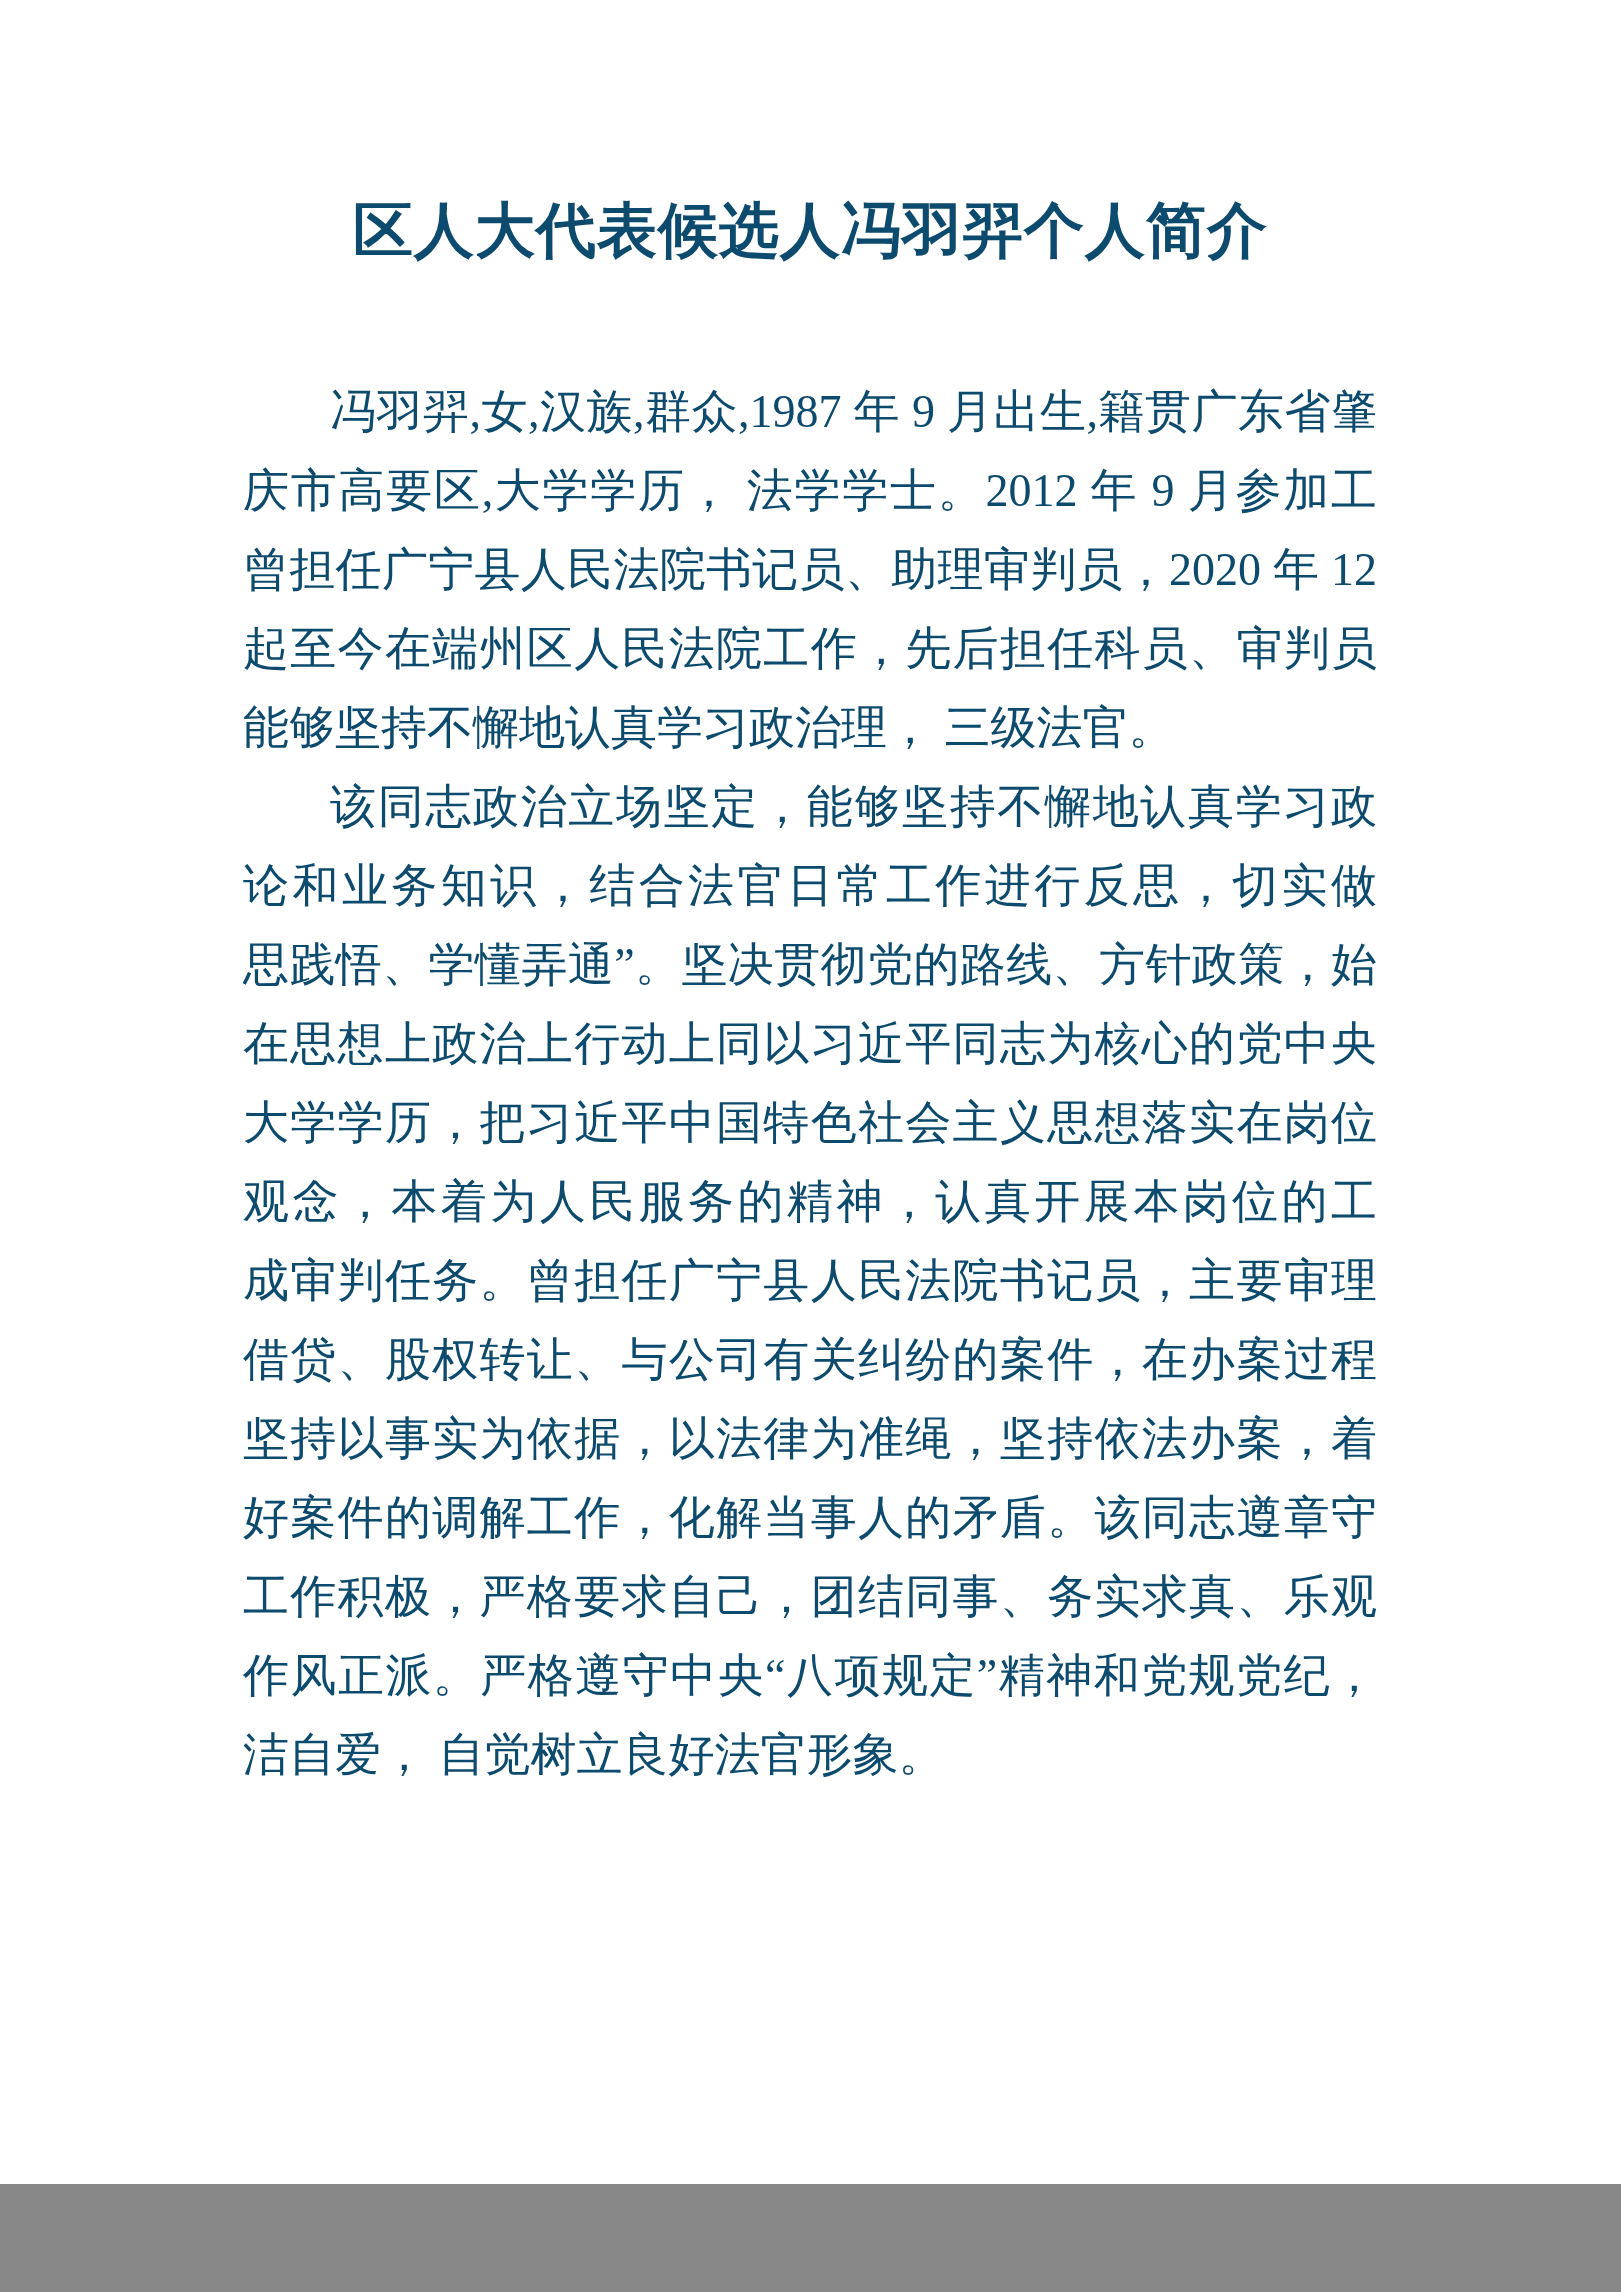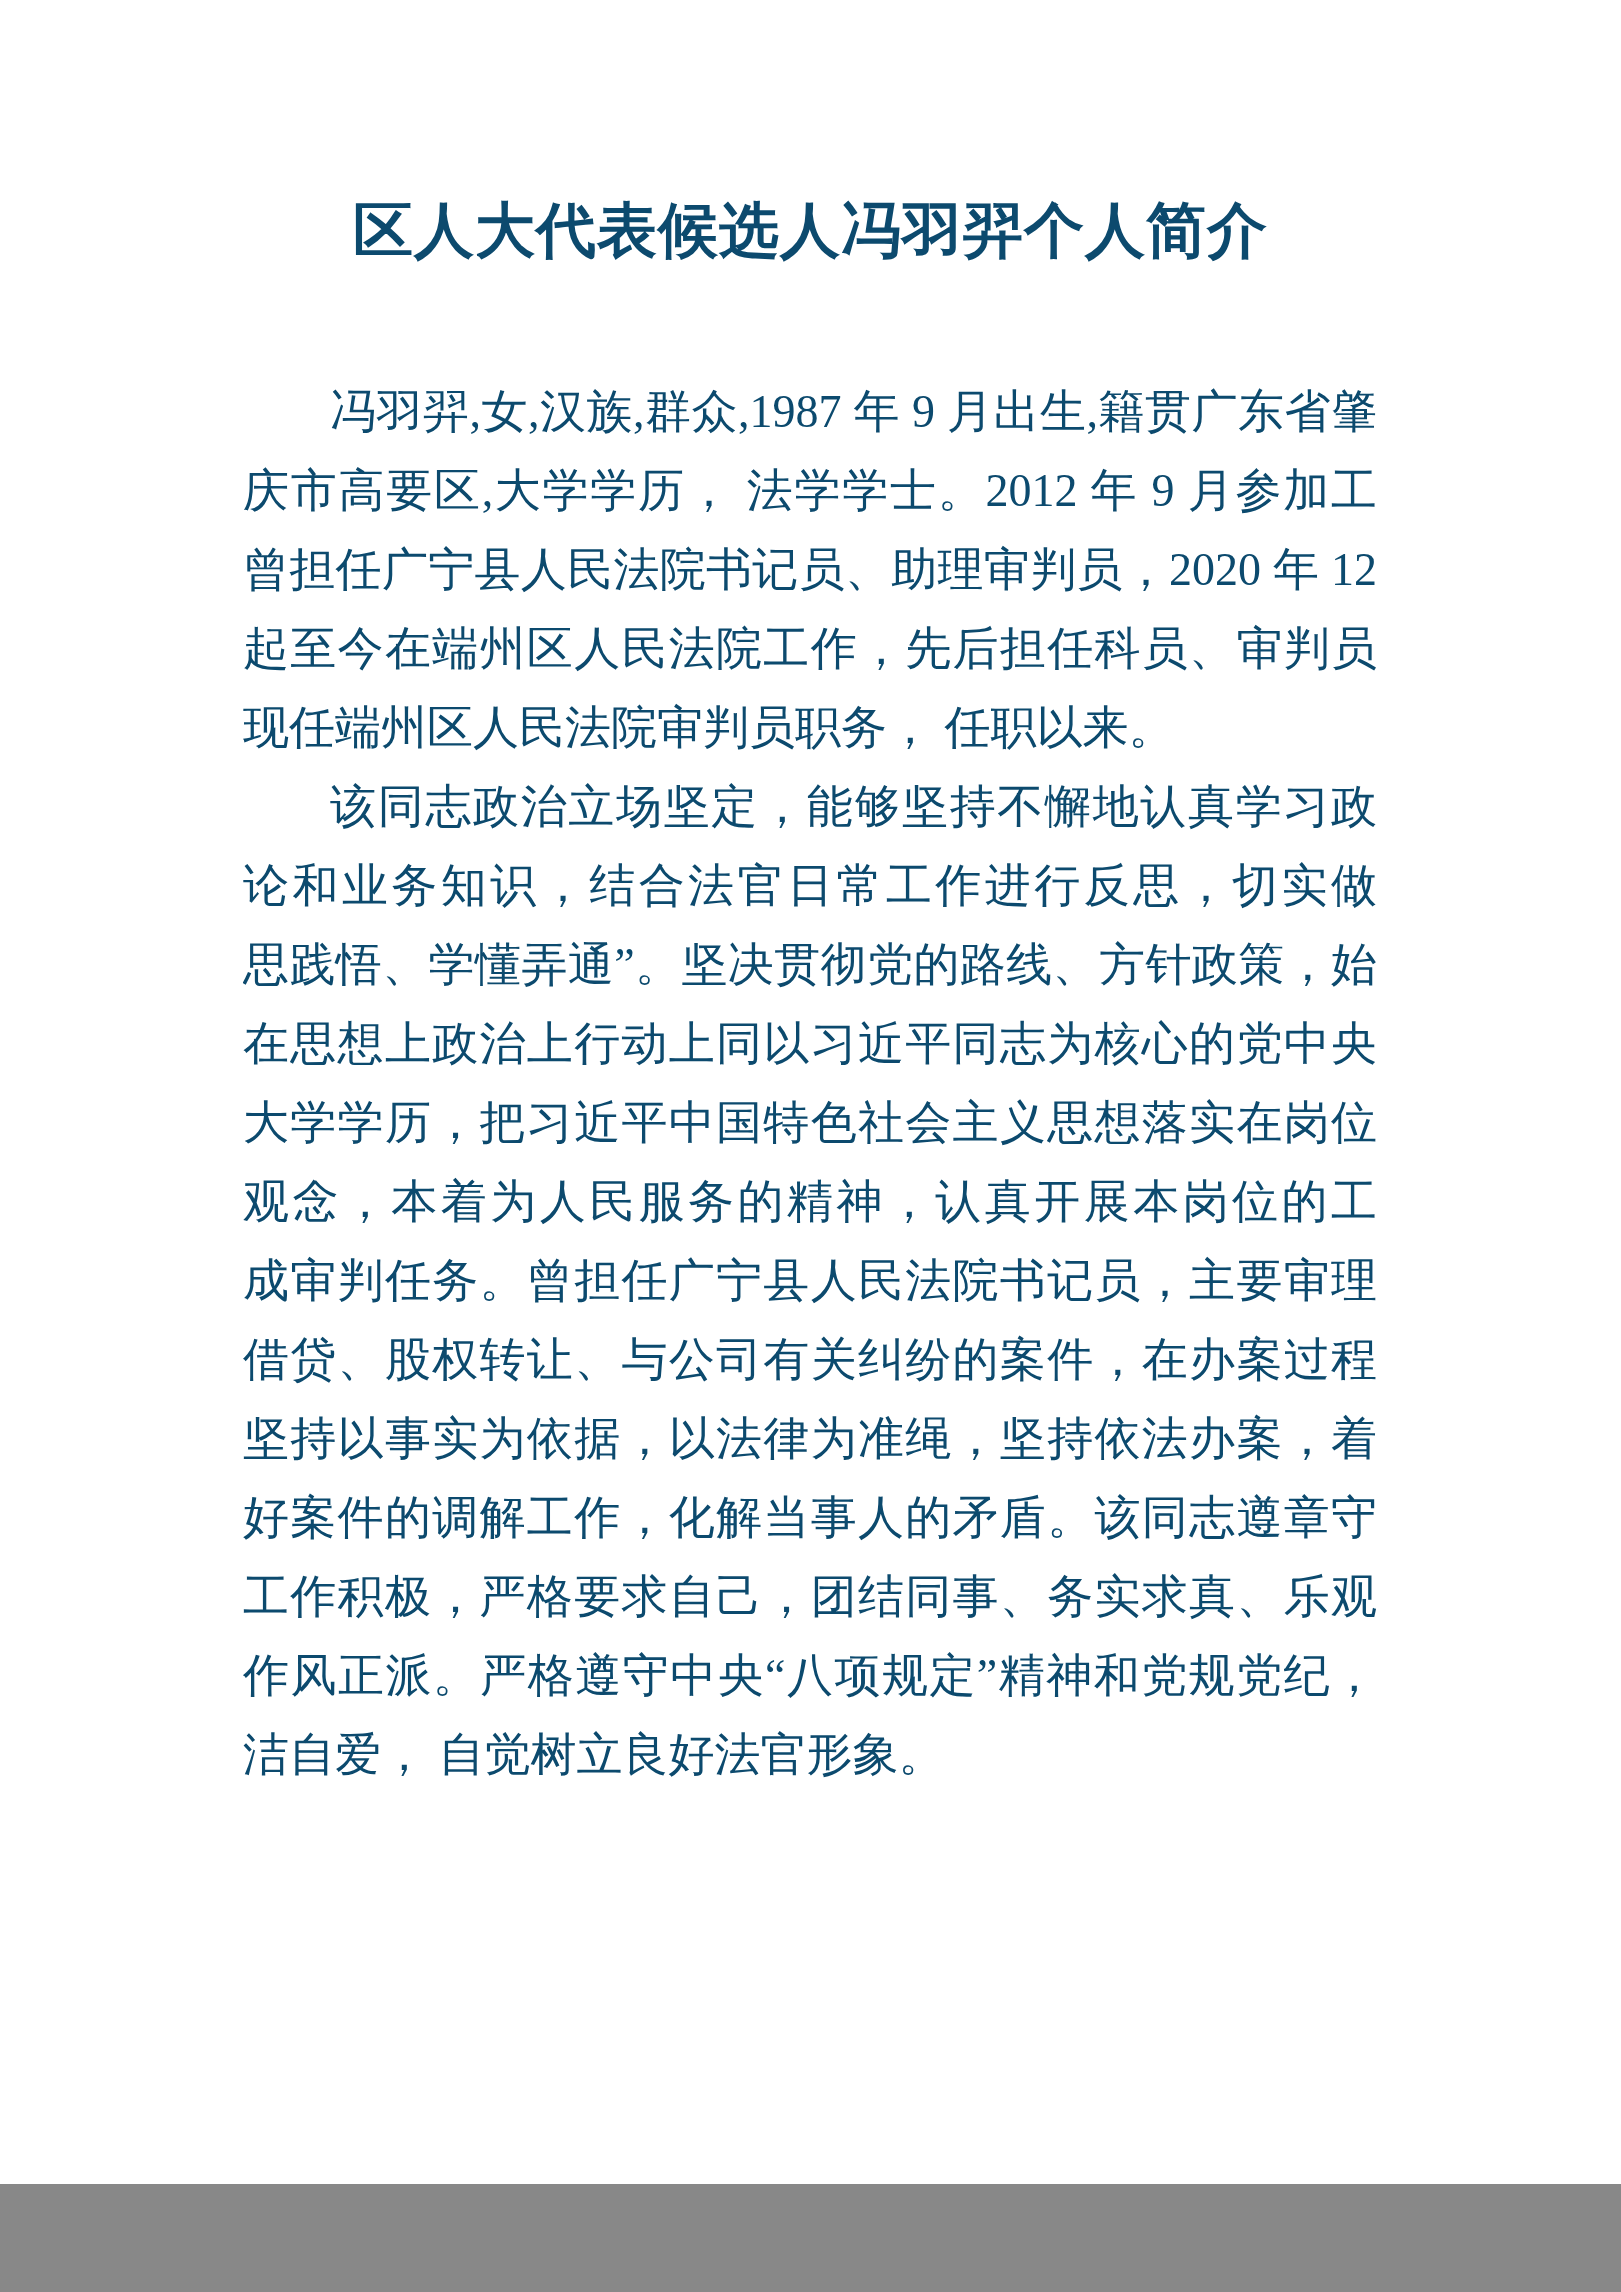--- a/index.html
+++ b/index.html
@@ -58,21 +58,21 @@
 
 <div class="page">
   <h1 class="title">区人大代表候选人冯羽羿个人简介</h1>
 
   <div class="body-block">
 
     <div class="line indent">冯羽羿,女,汉族,群众,1987 年 9 月出生,籍贯广东省肇</div>
     <div class="line">庆市高要区,大学学历， 法学学士。2012 年 9 月参加工作，</div>
     <div class="line">曾担任广宁县人民法院书记员、助理审判员，2020 年 12 月</div>
     <div class="line">起至今在端州区人民法院工作，先后担任科员、审判员职务，</div>
-    <div class="line para-end">现任端州区人民法院审判员职务， 任职以来。</div>
+    <div class="line para-end">能够坚持不懈地认真学习政治理， 三级法官。</div>
 
     <div class="line indent">该同志政治立场坚定，能够坚持不懈地认真学习政治理</div>
     <div class="line">论和业务知识，结合法官日常工作进行反思，切实做到“学</div>
     <div class="line">思践悟、学懂弄通”。坚决贯彻党的路线、方针政策，始终</div>
     <div class="line">在思想上政治上行动上同以习近平同志为核心的党中央保</div>
     <div class="line">大学学历，把习近平中国特色社会主义思想落实在岗位</div>
     <div class="line">观念，本着为人民服务的精神，认真开展本岗位的工作，完</div>
     <div class="line">成审判任务。曾担任广宁县人民法院书记员，主要审理民间</div>
     <div class="line">借贷、股权转让、与公司有关纠纷的案件，在办案过程中，</div>
     <div class="line">坚持以事实为依据，以法律为准绳，坚持依法办案，着重做</div>

